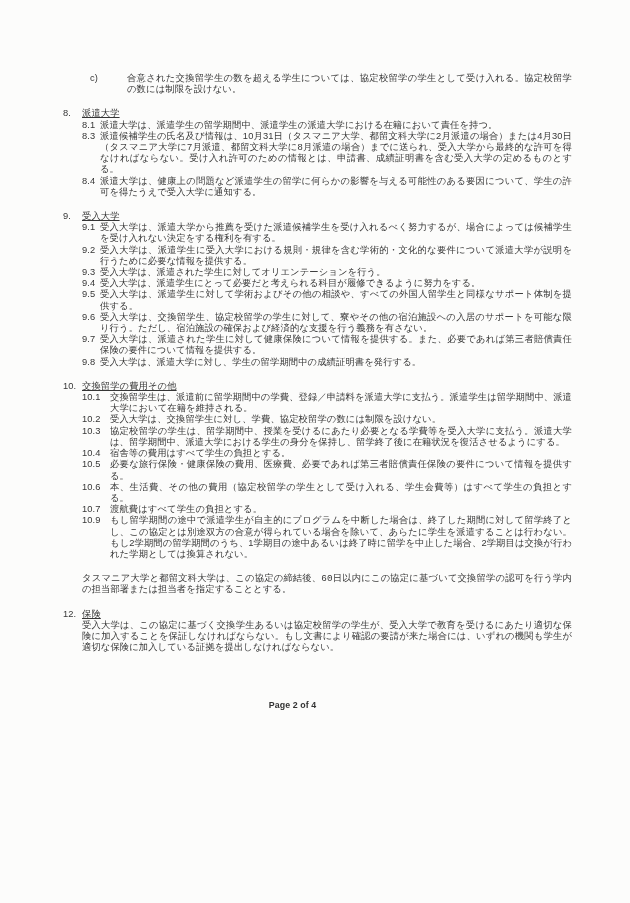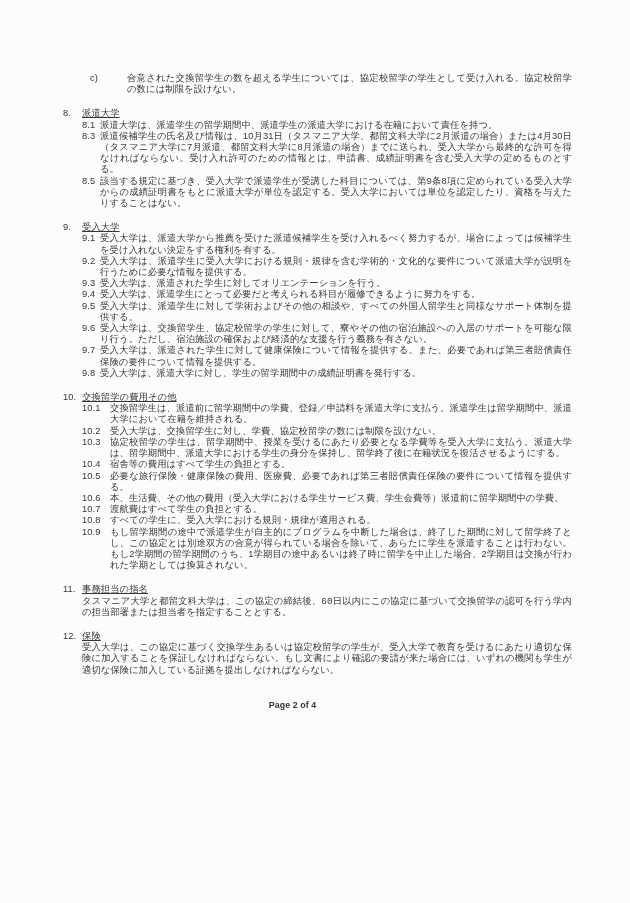--- a/index.html
+++ b/index.html
@@ -62,22 +62,22 @@
           <div class="sec-head"><span class="sec-num">8.</span><span class="sec-title">派遣大学</span></div>
           <div class="item">
             <span class="item-num">8.1</span>
             <div class="item-text">派遣大学は、派遣学生の留学期間中、派遣学生の派遣大学における在籍において責任を持つ。</div>
           </div>
           <div class="item">
             <span class="item-num">8.3</span>
             <div class="item-text">派遣候補学生の氏名及び情報は、10月31日（タスマニア大学、都留文科大学に2月派遣の場合）または4月30日（タスマニア大学に7月派遣、都留文科大学に8月派遣の場合）までに送られ、受入大学から最終的な許可を得なければならない。受け入れ許可のための情報とは、申請書、成績証明書を含む受入大学の定めるものとする。</div>
           </div>
           <div class="item">
-            <span class="item-num">8.5</span>
-            <div class="item-text">該当する規定に基づき、受入大学で派遣学生が受講した科目については、第9条8項に定められている受入大学からの成績証明書をもとに派遣大学が単位を認定する。受入大学においては単位を認定したり、資格を与えたりすることはない。</div>
+            <span class="item-num">8.4</span>
+            <div class="item-text">派遣大学は、健康上の問題など派遣学生の留学に何らかの影響を与える可能性のある要因について、学生の許可を得たうえで受入大学に通知する。</div>
           </div>
         </div>
         <div class="section">
           <div class="sec-head"><span class="sec-num">9.</span><span class="sec-title">受入大学</span></div>
           <div class="item">
             <span class="item-num">9.1</span>
             <div class="item-text">受入大学は、派遣大学から推薦を受けた派遣候補学生を受け入れるべく努力するが、場合によっては候補学生を受け入れない決定をする権利を有する。</div>
           </div>
           <div class="item">
             <span class="item-num">9.2</span>
@@ -125,37 +125,32 @@
           <div class="item">
             <span class="item-num wide">10.4</span>
             <div class="item-text">宿舎等の費用はすべて学生の負担とする。</div>
           </div>
           <div class="item">
             <span class="item-num wide">10.5</span>
             <div class="item-text">必要な旅行保険・健康保険の費用、医療費、必要であれば第三者賠償責任保険の要件について情報を提供する。</div>
           </div>
           <div class="item">
             <span class="item-num wide">10.6</span>
-            <div class="item-text">本、生活費、その他の費用（受入大学における学生サービス費、学生会費等）派遣前に留学期間中の学費。</div>
+            <div class="item-text">本、生活費、その他の費用（協定校留学の学生として受け入れる、学生会費等）はすべて学生の負担とする。</div>
           </div>
           <div class="item">
             <span class="item-num wide">10.7</span>
             <div class="item-text">渡航費はすべて学生の負担とする。</div>
-          </div>
-          <div class="item">
-            <span class="item-num wide">10.8</span>
-            <div class="item-text">すべての学生に、受入大学における規則・規律が適用される。</div>
           </div>
           <div class="item">
             <span class="item-num wide">10.9</span>
             <div class="item-text">もし留学期間の途中で派遣学生が自主的にプログラムを中断した場合は、終了した期間に対して留学終了とし、この協定とは別途双方の合意が得られている場合を除いて、あらたに学生を派遣することは行わない。もし2学期間の留学期間のうち、1学期目の途中あるいは終了時に留学を中止した場合、2学期目は交換が行われた学期としては換算されない。</div>
           </div>
         </div>
         <div class="section">
-          <div class="sec-head"><span class="sec-num">11.</span><span class="sec-title">事務担当の指名</span></div>
           <div class="sec-para">タスマニア大学と都留文科大学は、この協定の締結後、60日以内にこの協定に基づいて交換留学の認可を行う学内の担当部署または担当者を指定することとする。</div>
         </div>
         <div class="section">
           <div class="sec-head"><span class="sec-num">12.</span><span class="sec-title">保険</span></div>
           <div class="sec-para">受入大学は、この協定に基づく交換学生あるいは協定校留学の学生が、受入大学で教育を受けるにあたり適切な保険に加入することを保証しなければならない。もし文書により確認の要請が来た場合には、いずれの機関も学生が適切な保険に加入している証拠を提出しなければならない。</div>
         </div>
       </div>
   </div>
 
   <div class="footer">Page 2 of 4</div>

